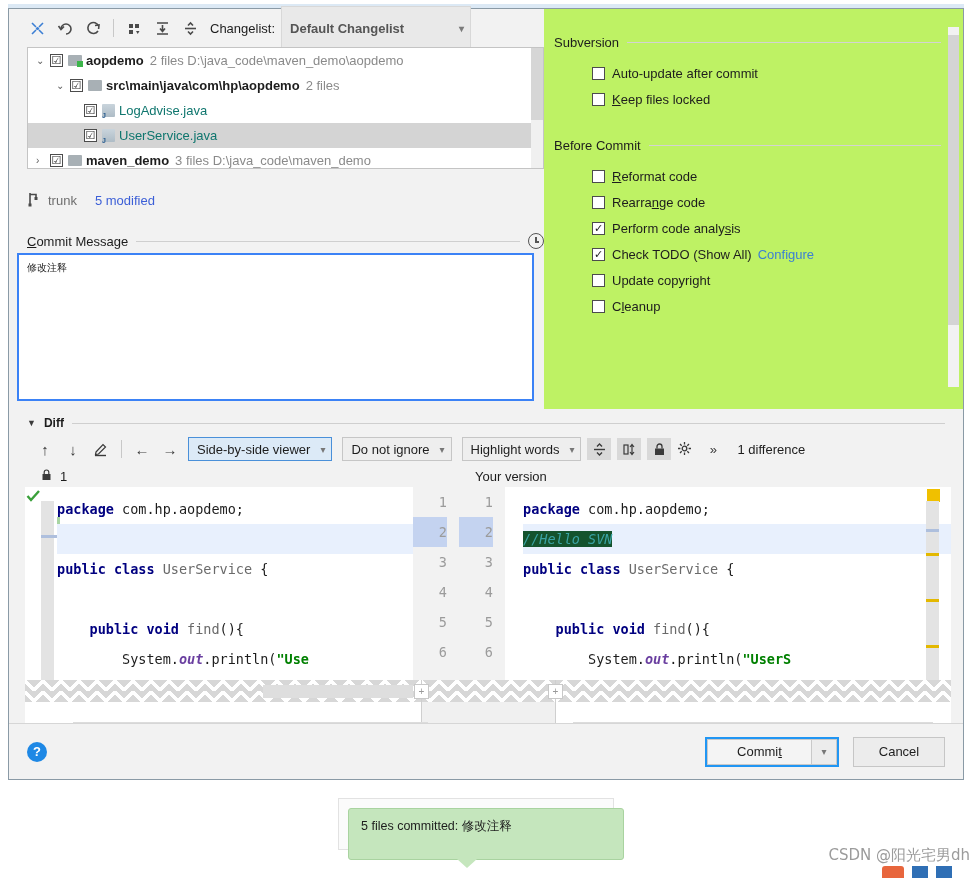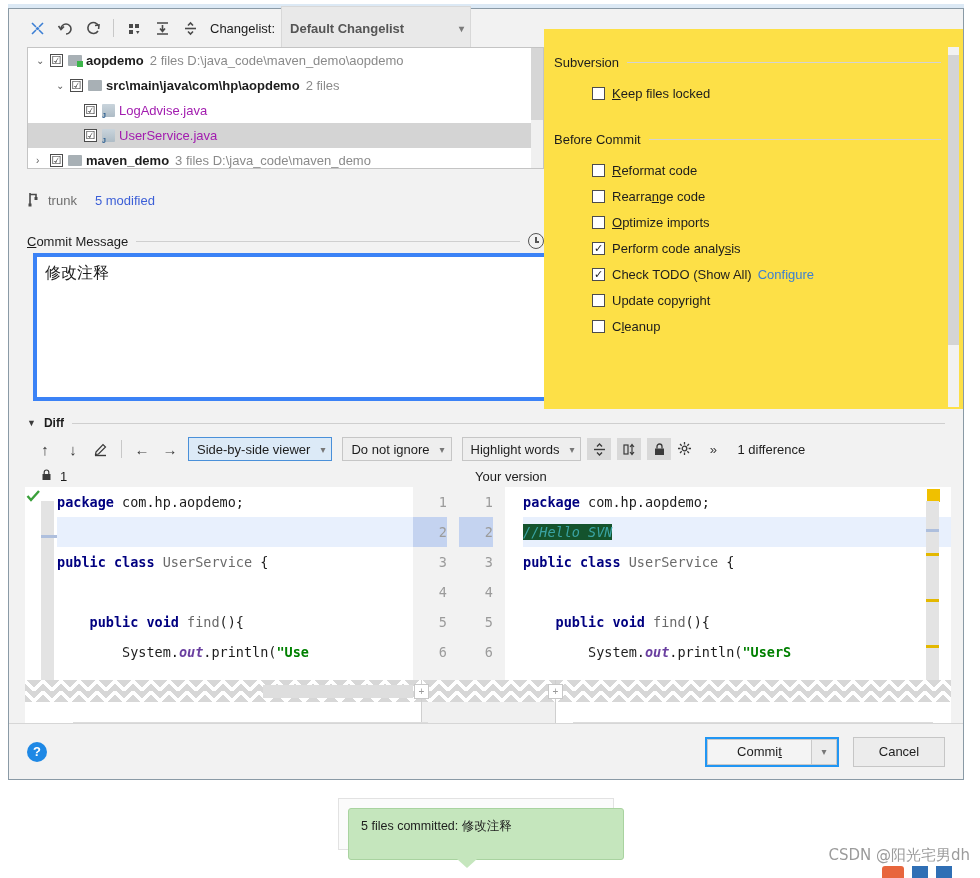--- a/index.html
+++ b/index.html
@@ -24,21 +24,21 @@
     display: flex; flex-direction: column;
   }
   #dialog-top-accent {
     position:absolute; left:8px; top:4px; width:956px; height:4px;
     background:#dce9f5;
   }
 
   
   .upper { display:flex; height: 400px; }
   .left-pane { width: 535px; position:relative; }
-  .right-pane { flex:1; position:relative; background:#fde047;margin-top:20px; }
+  .right-pane { flex:1; position:relative; background:#bef264; }
 
   
   .toolbar {
     height: 38px; display:flex; align-items:center; gap:0px;
     padding-left: 14px; background:#f2f2f2;
   }
   .tb-btn {
     width: 28px; height: 26px; display:flex; align-items:center; justify-content:center;
     cursor: default;
   }
@@ -72,43 +72,43 @@
     position:relative; display:inline-block;
   }
   .folder.green::after{ content:""; position:absolute; right:-1px; bottom:-1px; width:6px; height:6px; background:#3bb54a;}
   .jicon {
     width:13px; height:13px; margin-right:4px; display:inline-block; position:relative;
     background: linear-gradient(#c9d4dc,#aebcc6); border-radius:1px;
   }
   .jicon::after{ content:"J"; position:absolute; left:0; bottom:-2px; font-size:7px; color:#2a5d8f; font-weight:bold;}
   .tname { font-weight:bold; }
   .tmeta { color:#8a8a8a; margin-left:6px; font-weight:normal; }
-  .tfile { color:#a21caf; }
+  .tfile { color:#0f766e; }
   .tree-scroll {
     position:absolute; right:0; top:0; width:12px; height:100%; background:#f0f0f0;
   }
   .tree-scroll .thumb { position:absolute; top:0; width:12px; height:72px; background:#d6d6d6;}
 
   
   .branch-row { position:absolute; left:18px; top:182px; display:flex; align-items:center; gap:8px;}
   .branch-row .bicon { color:#4a4a4a; font-size:14px; }
   .branch-row .bname { color:#6f6f6f; }
   .branch-row .bmod { color:#3c5fd7; margin-left:10px; }
 
   
   .cm-head { position:absolute; left:18px; top:224px; width:517px; display:flex; align-items:center; gap:8px;}
   .cm-head .lbl { white-space:nowrap; }
   .cm-head .rule { flex:1; height:1px; background:#cfcfcf; }
   .cm-head .clock { width:16px; height:16px; border:1.5px solid #555; border-radius:50%; position:relative;}
   .cm-head .clock::after{content:"";position:absolute;left:6px;top:3px;width:1.5px;height:5px;background:#555;}
   .cm-head .clock::before{content:"";position:absolute;left:6px;top:7px;width:4px;height:1.5px;background:#555;}
   .cm-box {
-    position:absolute; left:24px; top:244px; width:517px; height:148px;
-    background:#ffffff; border:4px solid #3b82f6; padding:6px 8px;
-    font-family:"DejaVu Sans", sans-serif; font-size:16px; color:#1d1d1d;
+    position:absolute; left:8px; top:244px; width:517px; height:148px;
+    background:#ffffff; border:2px solid #3b82f6; padding:6px 8px;
+    font-family:"DejaVu Sans", sans-serif; font-size:10px; color:#1d1d1d;
   }
 
   
   .grp-head { display:flex; align-items:center; gap:8px; margin: 0 0 0 0; }
   .grp-head .t { white-space:nowrap; font-size:13px;}
   .grp-head .rule { flex:1; height:1px; background:#d3d3d3; }
   .opt-row { display:flex; align-items:center; height:26px; padding-left:38px; }
   .opt-row .cbx2 {
     width:13px; height:13px; border:1px solid #4c4c4c; background:#fff;
     display:inline-flex; align-items:center; justify-content:center;
@@ -146,21 +146,21 @@
   .diff-titlebar { display:flex; height:22px; align-items:center; background:#f2f2f2; }
   .diff-title-left { width:428px; display:flex; align-items:center; padding-left:16px; gap:8px; }
   .diff-title-right { flex:1; padding-left:22px; }
   .lockicon { font-size:12px; }
 
   .panes { display:flex; height:193px; }
   .pane { position:relative; background:#fff; overflow:hidden; }
   .pane-left { width:388px; }
   .gutter-check { position:absolute; left:0; top:0; width:16px; height:100%; background:#fff; }
   .gutter-scroll { position:absolute; left:16px; top:14px; width:13px; height:179px; background:#e3e3e3;}
-  .code { position:absolute; left:32px; top:0; right:0; font-family:"DejaVu Sans Mono", monospace; font-size:13.5px; }
+  .code { position:absolute; left:32px; top:7px; right:0; font-family:"DejaVu Sans Mono", monospace; font-size:13.5px; }
   .ln { height:30px; line-height:30px; white-space:pre; }
   .ln.changed-l { background:#e8f0fd; }
   .linenos { width:46px; background:#f2f2f2; text-align:right; padding-right:12px; color:#9b9b9b;
              font-family:"DejaVu Sans Mono", monospace; font-size:13.5px;}
   .linenos .ln.hi { background:#c4d3f0; }
   .pane-right { flex:1; }
   .right-scroll { position:absolute; right:12px; top:14px; width:13px; height:179px; background:#e3e3e3;}
   .marker { position:absolute; right:12px; width:13px; height:3px; background:#e3b800; }
   .marker.blue { background:#aebfdd; }
   .sqblock { position:absolute; right:11px; top:2px; width:13px; height:13px; background:#f0c000; }
@@ -365,42 +365,42 @@
     <div class="right-pane">
       <div class="opt-inner">
 
         <div class="grp-head">
           <span class="t">Subversion</span>
           <span class="rule"></span>
         </div>
         <div style="height:10px"></div>
         <div class="opt-row">
           <span class="cbx2"></span>
+          <span class="txt">Auto-update after commit</span>
+        </div>
+        <div class="opt-row">
+          <span class="cbx2"></span>
           <span class="txt"><u>K</u>eep files locked</span>
         </div>
 
         <div style="height:26px"></div>
 
         <div class="grp-head">
           <span class="t">Before Commit</span>
           <span class="rule"></span>
         </div>
         <div style="height:10px"></div>
 
         <div class="opt-row">
           <span class="cbx2"></span>
           <span class="txt"><u>R</u>eformat code</span>
         </div>
         <div class="opt-row">
           <span class="cbx2"></span>
           <span class="txt">Rearra<u>n</u>ge code</span>
-        </div>
-        <div class="opt-row">
-          <span class="cbx2"></span>
-          <span class="txt"><u>O</u>ptimize imports</span>
         </div>
         <div class="opt-row">
           <span class="cbx2">✓</span>
           <span class="txt">Perform code analy<u>s</u>is</span>
         </div>
         <div class="opt-row">
           <span class="cbx2">✓</span>
           <span class="txt">Check TODO (Show All)</span>
           <span class="link">Configure</span>
         </div>

